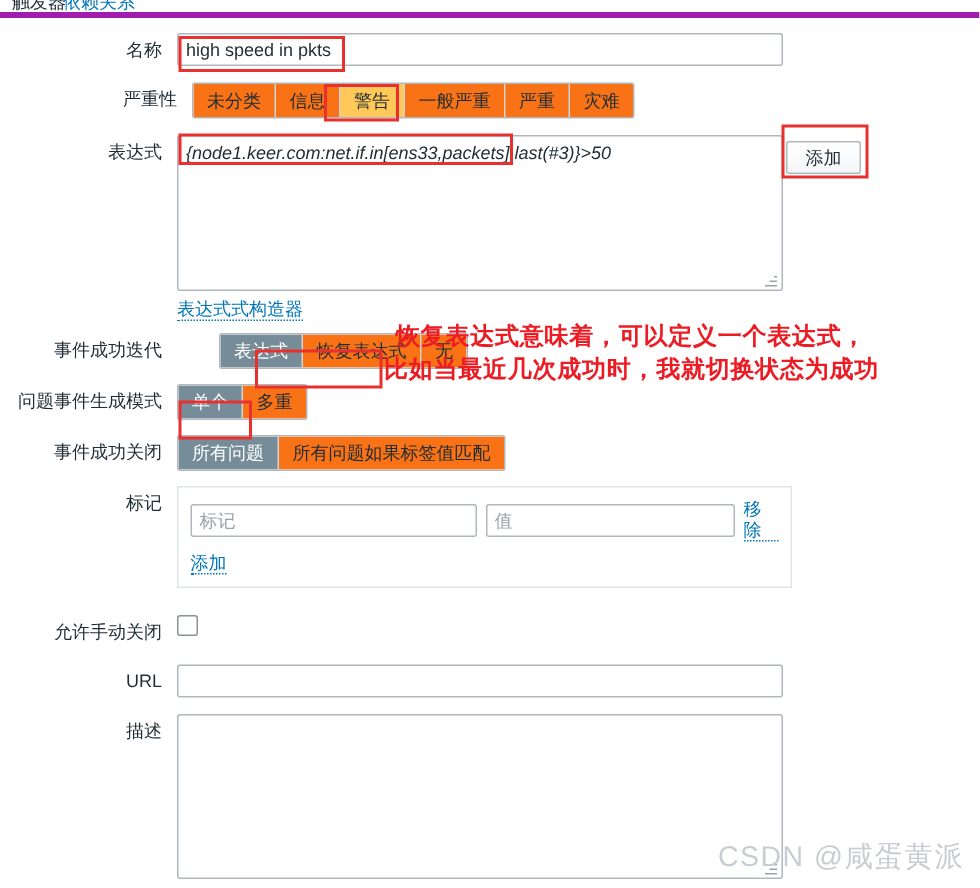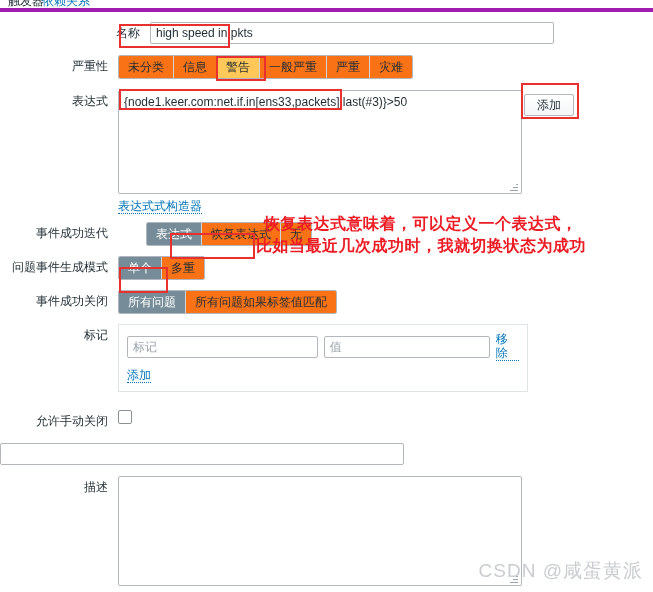--- a/index.html
+++ b/index.html
@@ -51,21 +51,21 @@
     background: #fff;
     padding: 3px 5px;
     outline: none;
     border-radius: 2px;
   }
   input.txt { height: 22px; }
   textarea.txt { resize: none; padding: 4px 5px; line-height: 15px; }
   input.txt::placeholder, textarea.txt::placeholder { color: #9aa3ab; }
 
   .name-input { width: 404px; }
-  .expr-area { width: 404px; height: 104px; }
+  .expr-area { width: 404px; height: 104px; font-style: italic; }
   .url-input { width: 404px; }
   .desc-area { width: 404px; height: 110px; }
 
   
   .grip {
     position: absolute; width: 9px; height: 9px; pointer-events: none;
   }
   .grip::before, .grip::after, .grip i {
     content:""; position:absolute; right:0; background:#9aa3ab; height:1px;
   }
@@ -153,28 +153,28 @@
 <div class="page">
 
   <div class="tabstrip">
     <div class="tab active">触发器</div>
     <div class="tab inactive">依赖关系</div>
     <div class="tab-underline"></div>
   </div>
 
   <div class="form">
 
-    <div class="row" style="margin-top:10px;padding-left:32px;">
+    <div class="row" style="margin-top:10px;">
       <div class="lbl">名称</div>
       <div class="ctl">
         <input class="txt name-input" type="text" value="high speed in pkts" style="">
       </div>
     </div>
 
-    <div class="row" style="margin-top:11px;">
+    <div class="row" style="margin-top:11px;margin-left:10px;">
       <div class="lbl">严重性</div>
       <div class="ctl">
         <div class="seg">
           <span>未分类</span>
           <span>信息</span>
           <span class="sel-warn">警告</span>
           <span>一般严重</span>
           <span>严重</span>
           <span>灾难</span>
         </div>
@@ -245,20 +245,21 @@
     </div>
 
     <div class="row" style="margin-top:18px;">
       <div class="lbl">允许手动关闭</div>
       <div class="ctl">
         <span class="cbx"></span>
       </div>
     </div>
 
     <div class="row" style="margin-top:11px;">
+      <div class="lbl">URL</div>
       <div class="ctl">
         <input class="txt url-input" type="text" value="" style="">
       </div>
     </div>
 
     <div class="row" style="margin-top:11px;">
       <div class="lbl">描述</div>
       <div class="ctl">
         <div style="position:relative; display:inline-block;">
           <textarea class="txt desc-area" style=""></textarea>

